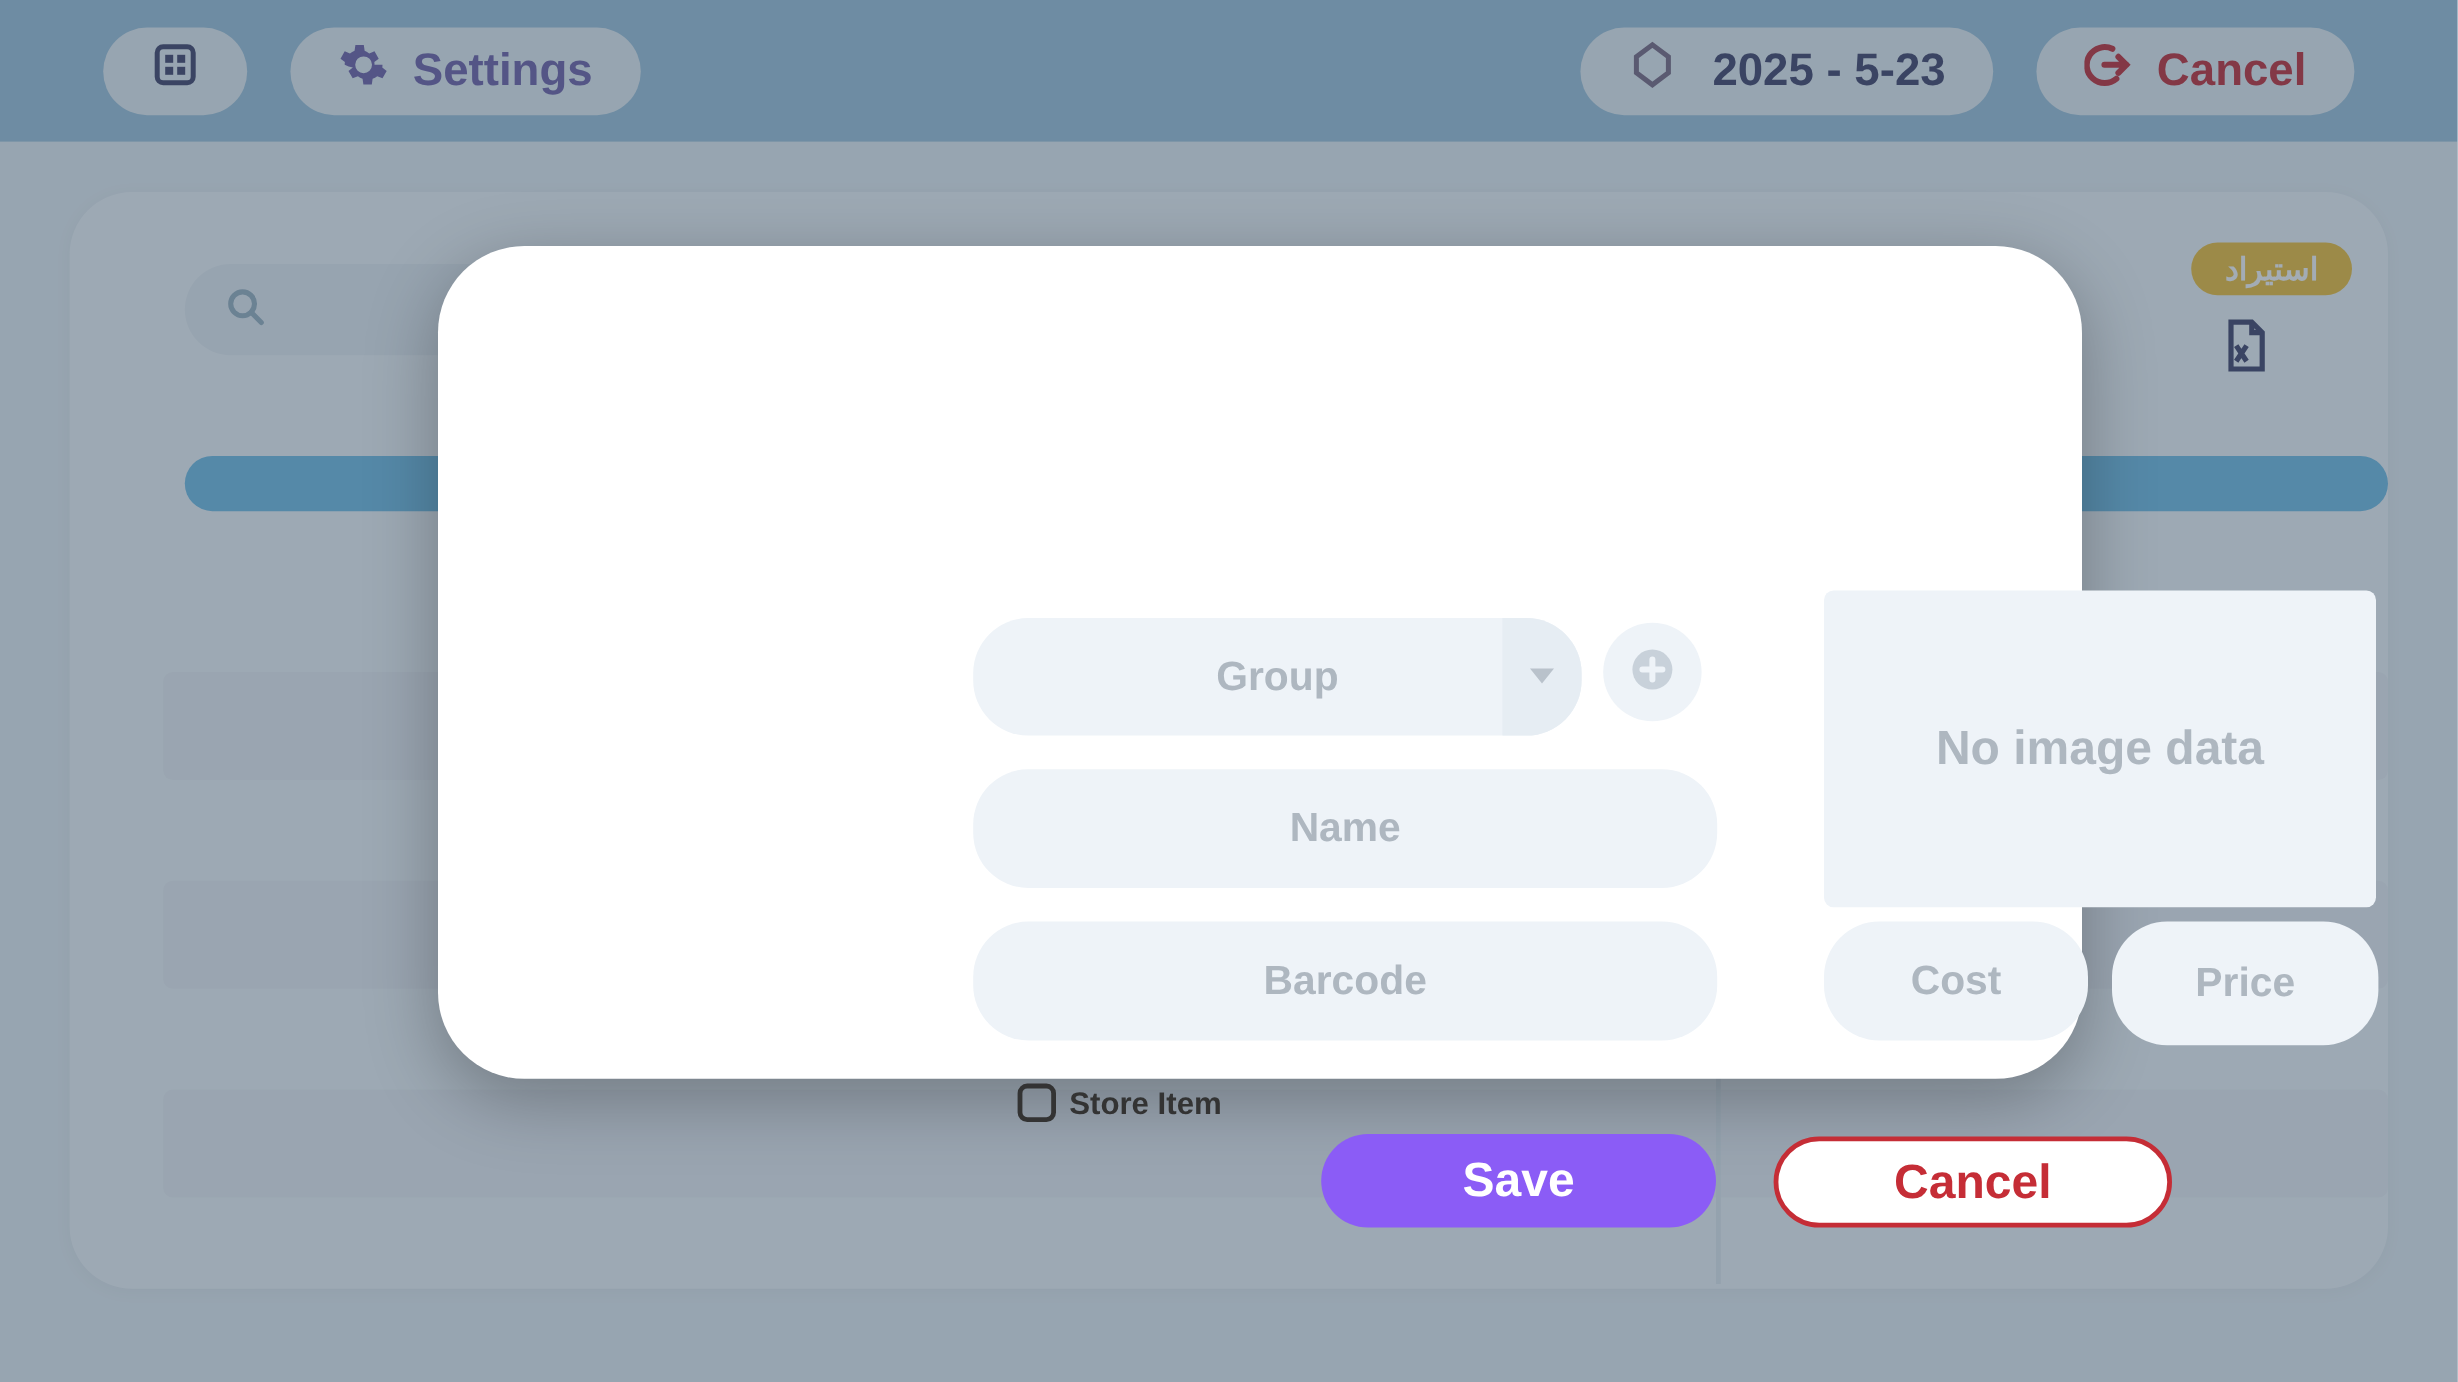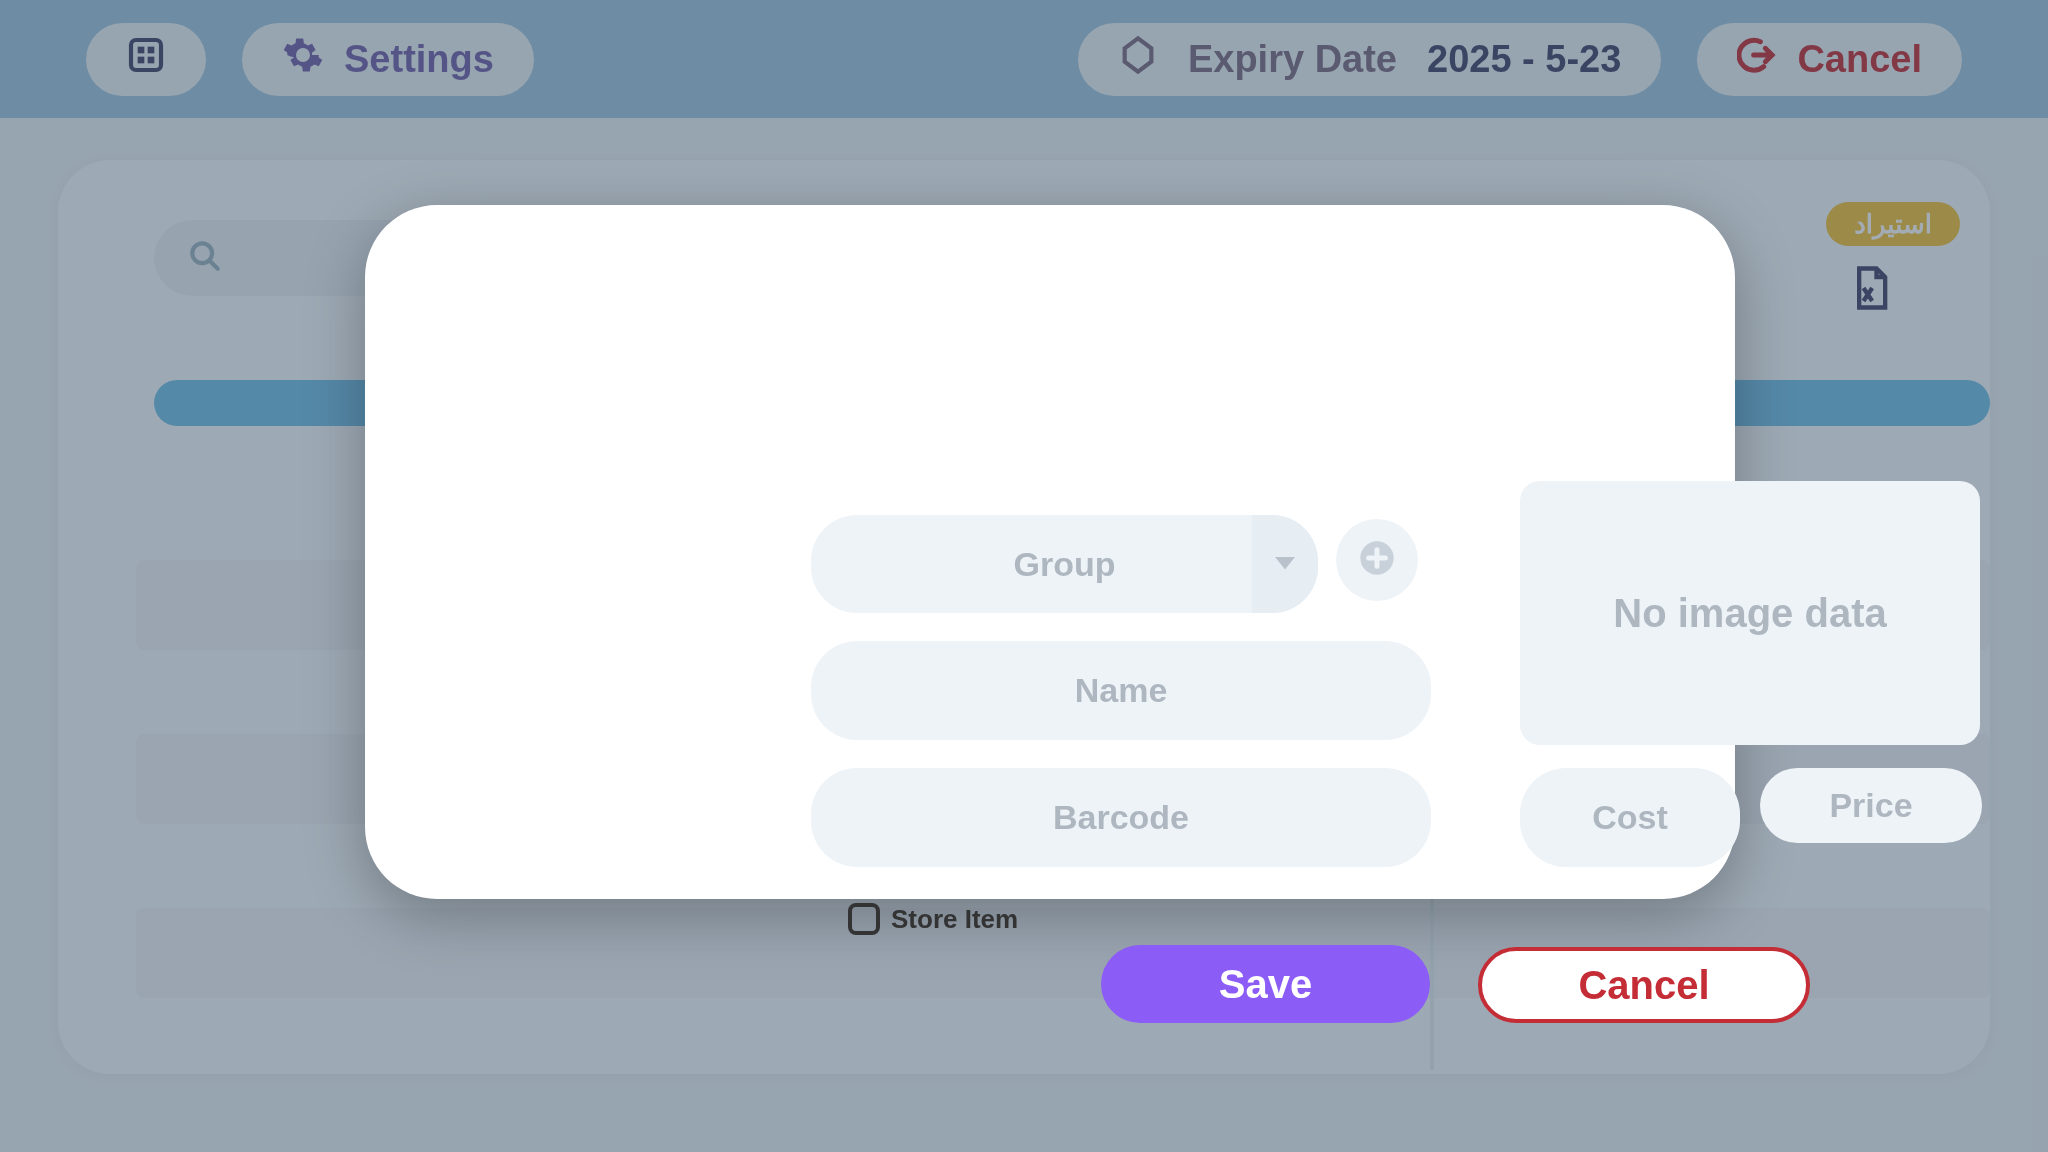--- a/index.html
+++ b/index.html
@@ -32,23 +32,23 @@
     .overlay { position:absolute; inset:0; background:rgba(50,70,90,.45); }
     .modal { position:absolute; left:365px; top:205px; width:1370px; height:694px; background:#fff; border-radius:72px; box-shadow:0 16px 60px rgba(0,0,0,.28); padding:48px 60px 50px; }
 
     .field { background:#eef3f8; border-radius:46px; display:flex; align-items:center; justify-content:center; font-size:34px; font-weight:800; color:#aeb7c0; }
     .groupWrap { position:absolute; left:446px; top:310px; width:507px; height:98px; }
     .group { width:100%; height:100%; }
     .groupChev { position:absolute; right:0; top:0; width:66px; height:100%; background:#e6edf3; border-top-right-radius:46px; border-bottom-right-radius:46px; display:flex; align-items:center; justify-content:center; }
     .addBtn { position:absolute; left:971px; top:314px; width:82px; height:82px; border-radius:50%; background:#eef3f8; display:flex; align-items:center; justify-content:center; }
     .nameF  { position:absolute; left:446px; top:436px; width:620px; height:99px; }
     .barc   { position:absolute; left:446px; top:563px; width:620px; height:99px; }
-    .imgBox { position:absolute; left:1155px; top:276px; width:460px; height:264px; background:#eef3f8; border-radius:20px; display:flex; align-items:center; justify-content:center; font-size:40px; font-weight:800; color:#aeb7c0; }
+    .imgBox { position:absolute; left:1155px; top:287px; width:460px; height:264px; background:#eef3f8; border-radius:8px; display:flex; align-items:center; justify-content:center; font-size:40px; font-weight:800; color:#aeb7c0; }
     .cost   { position:absolute; left:1155px; top:563px; width:220px; height:99px; }
-    .price  { position:absolute; left:1395px; top:563px; width:222px; height:75px; }
+    .price  { position:absolute; left:1395px; top:563px; width:222px; height:103px; }
 
     .chkWrap { position:absolute; left:483px; top:698px; display:flex; align-items:flex-end; gap:11px; }
     .chkBox { width:32px; height:32px; border:4px solid #333; border-radius:8px; }
     .chkLbl { font-size:26px; font-weight:800; color:#333; }
 
     .saveBtn   { position:absolute; left:736px; top:740px; width:329px; height:78px; background:#8b5cf6; border-radius:40px; display:flex; align-items:center; justify-content:center; color:#fff; font-size:40px; font-weight:800; }
     .cancelBtn { position:absolute; left:1113px; top:742px; width:332px; height:76px; background:#fff; border:4px solid #c52d36; border-radius:40px; display:flex; align-items:center; justify-content:center; color:#c52d36; font-size:40px; font-weight:800; }
 
     .ic { display:inline-block; }
   </style>
@@ -75,21 +75,20 @@
     </span>
     <span>Settings</span>
   </div>
   <div class="spacer"></div>
   <div class="pill exp">
     <span class="ic">
       <svg width="40" height="40" viewBox="0 0 24 24">
           <path fill="none" stroke="#7b6a83" stroke-width="2.5" d="M4 8l8-6 8 6v4a3 3 0 000 0v4l-8 6-8-6v-4a3 3 0 000 0z"></path>
         </svg>
     </span>
-    <span>Expiry Date</span>
     <span class="date">2025 - 5-23</span>
   </div>
   <div class="pill cancel">
     <span class="ic">
       <svg width="40" height="40" viewBox="0 0 24 24">
           <path fill="none" stroke="#c52d36" stroke-width="3" stroke-linecap="round" d="M14 4a9 9 0 102 15"></path>
           <path fill="none" stroke="#c52d36" stroke-width="3" stroke-linecap="round" d="M10 12h11m-4-4l4 4-4 4"></path>
         </svg>
     </span>
     <span>Cancel</span>

